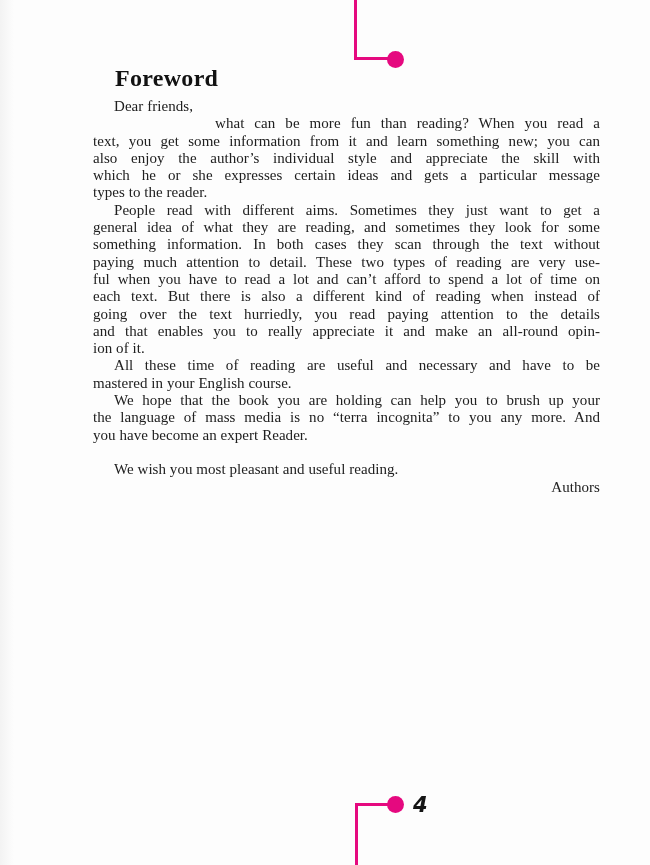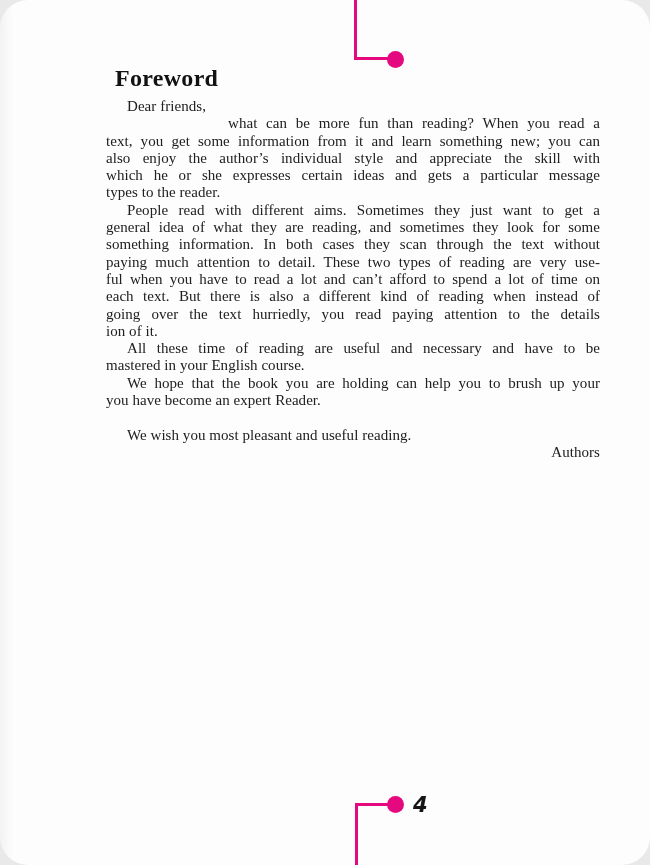--- a/index.html
+++ b/index.html
@@ -4,21 +4,20 @@
 <style>
   * { margin: 0; padding: 0; box-sizing: border-box; }
   html, body { background: #e9e9e9; }
   .page {
     position: relative;
     width: 650px;
     height: 865px;
     background: linear-gradient(90deg, #f3f3f3 0px, #fdfdfd 14px, #fdfdfd 100%);
     overflow: hidden;
     font-family: "Liberation Serif", "DejaVu Serif", serif;
-    border-radius: 28px;
   }
   .content {
     position: absolute;
     left: 93px;
     top: 64px;
     width: 507px;
   }
   .heading {
     font-family: "Liberation Serif", serif;
     font-weight: bold;
@@ -30,21 +29,20 @@
     letter-spacing: 0.3px;
   }
   .line {
     font-size: 15px;
     line-height: 17.3px;
     color: #202020;
     text-align: justify;
     text-align-last: justify;
     -moz-text-align-last: justify;
     letter-spacing: 0.05px;
-    margin-left: 13px;
   }
   .line.end {
     text-align-last: left;
     -moz-text-align-last: left;
   }
   .ind  { text-indent: 21px; }
   .deep { text-indent: 122px; }
   .spacer { height: 17.3px; }
   .signature {
     text-align: center;
@@ -91,30 +89,32 @@
     </div>
 
     <div>
       <div class="line ind">People read with different aims. Sometimes they just want to get a</div>
       <div class="line">general idea of what they are reading, and sometimes they look for some</div>
       <div class="line">something information. In both cases they scan through the text without</div>
       <div class="line">paying much attention to detail. These two types of reading are very use-</div>
       <div class="line">ful when you have to read a lot and can’t afford to spend a lot of time on</div>
       <div class="line">each text. But there is also a different kind of reading when instead of</div>
       <div class="line">going over the text hurriedly, you read paying attention to the details</div>
+      <div class="line">and that enables you to really appreciate it and make an all-round opin-</div>
       <div class="line end">ion of it.</div>
     </div>
 
     <div>
       <div class="line ind">All these time of reading are useful and necessary and have to be</div>
       <div class="line end">mastered in your English course.</div>
     </div>
 
     <div>
       <div class="line ind">We hope that the book you are holding can help you to brush up your</div>
+      <div class="line">the language of mass media is no “terra incognita” to you any more. And</div>
       <div class="line end">you have become an expert Reader.</div>
     </div>
 
     <div class="spacer"></div>
 
     <div>
       <div class="line end ind">We wish you most pleasant and useful reading.</div>
     </div>
 
     <div class="line signature">Authors</div>

